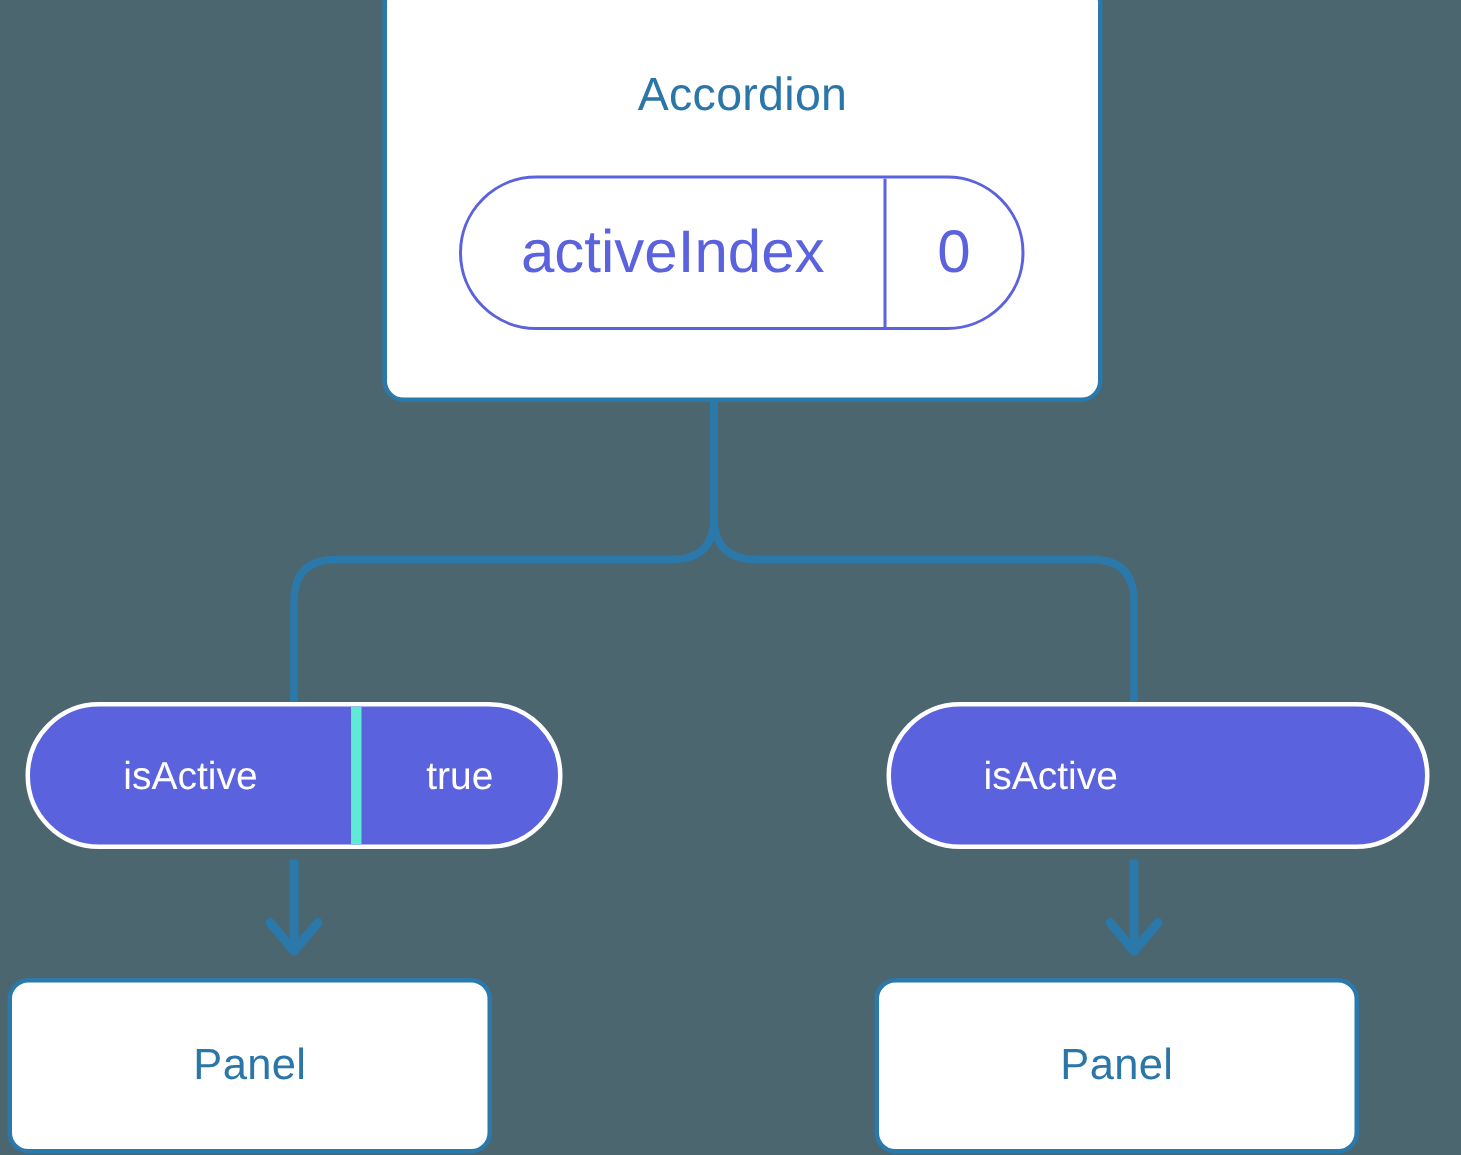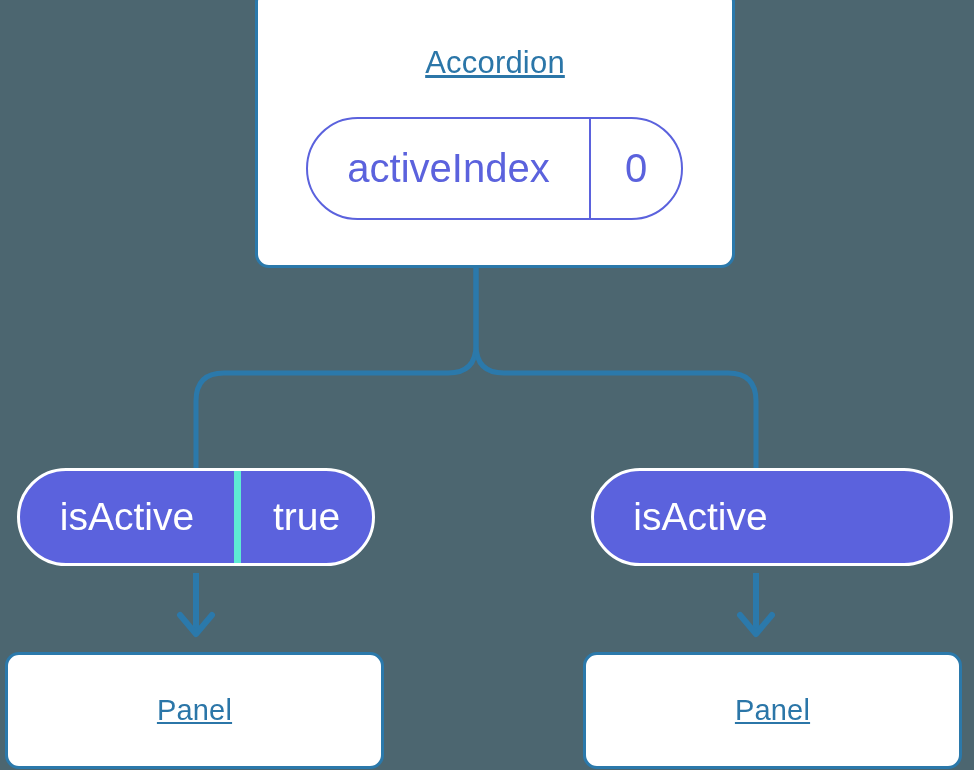--- a/index.html
+++ b/index.html
@@ -37,34 +37,33 @@
     display: flex;
     flex-direction: column;
     align-items: center;
   }
   .card-title {
     color: #2b76a8;
     font-size: 31px;
     letter-spacing: 0.2px;
     line-height: 1;
     white-space: nowrap;
-    text-decoration: underline;
   }
 
   #accordion-card {
     left: 255px;
     top: -12px;
     width: 480px;
     height: 280px;
     justify-content: flex-start;
     padding-top: 56px;
   }
 
   .panel-card {
-    width: 379px;
+    width: 323px;
     height: 117px;
     align-items: center;
     justify-content: center;
     padding-top: 0;
   }
   #panel-card-left  { left: 5px;   top: 652px; }
   #panel-card-right { left: 583px; top: 652px; }
   .panel-card .card-title { font-size: 29px; }
 
   
@@ -104,21 +103,21 @@
   }
 
   
   .pill-filled {
     background: #5b62dd;
     border: 3px solid #ffffff;
     height: 98px;
   }
   .pill-filled .cell {
     color: #ffffff;
-    font-size: 39px;
+    font-size: 26px;
   }
   .pill-filled .cell-value {
     border-left: 7px solid #5eead4;
   }
 
   #prop-pill-left {
     left: 17px;
     top: 468px;
     width: 358px;
   }

